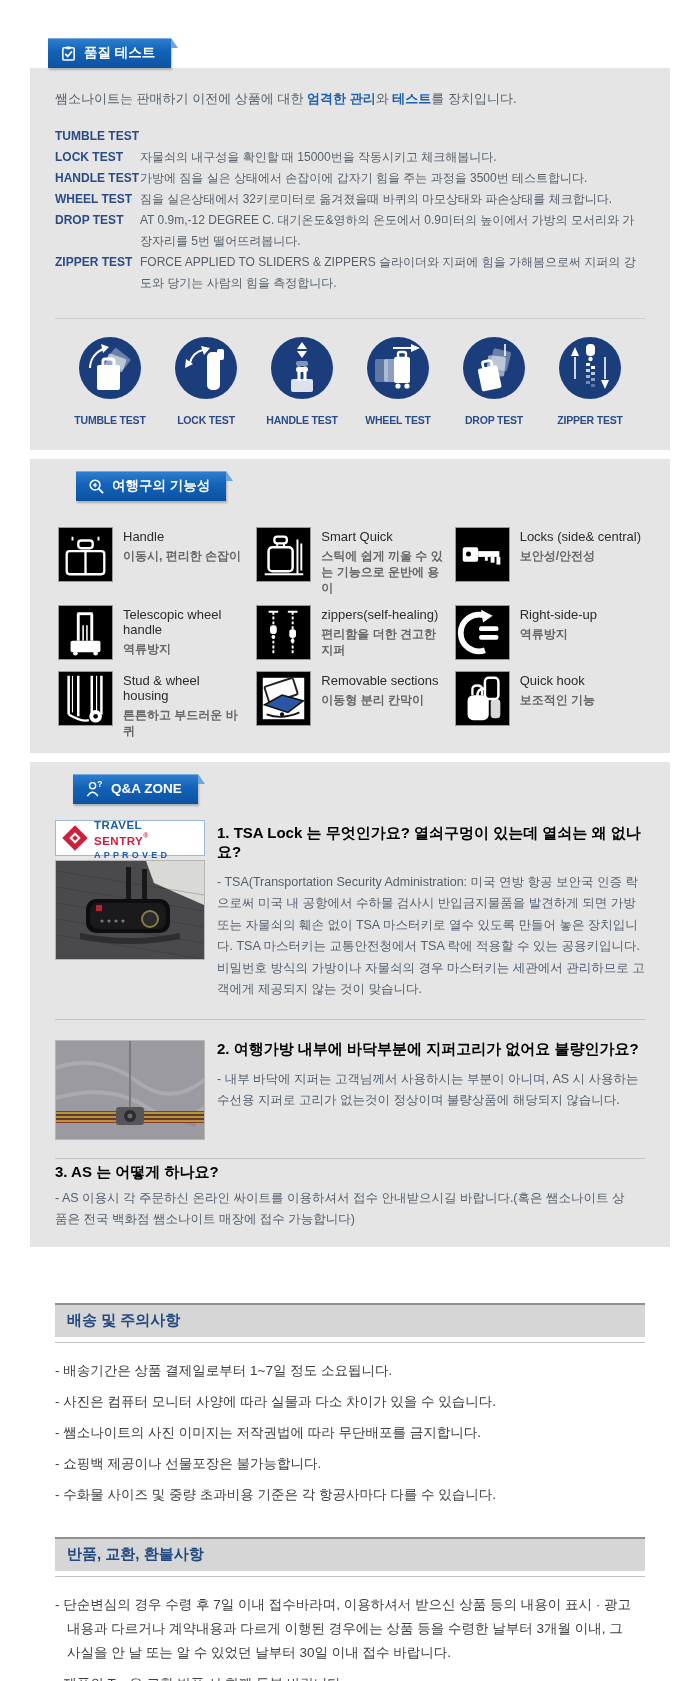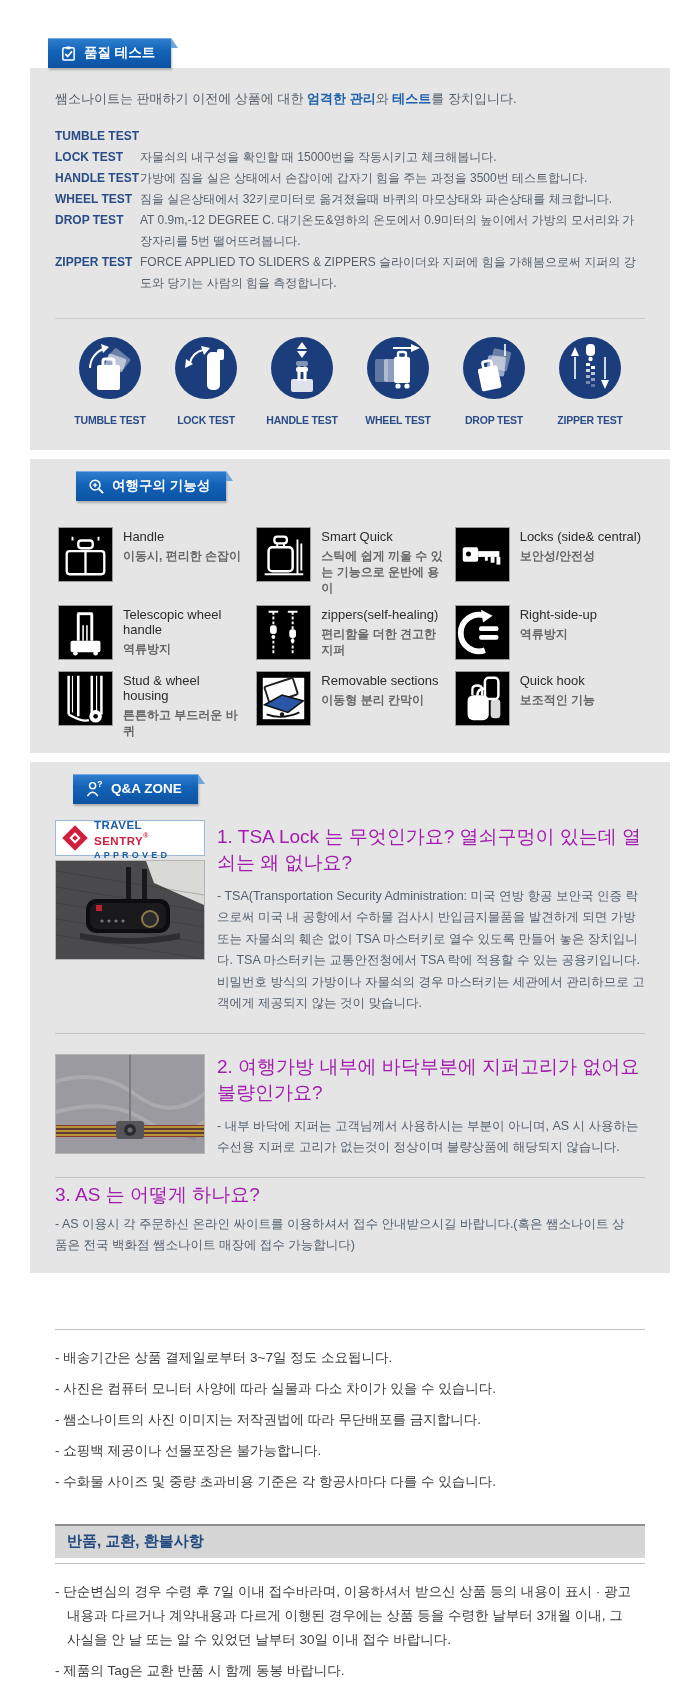--- a/index.html
+++ b/index.html
@@ -39,21 +39,21 @@
   .fico{flex:0 0 55px;width:55px;height:55px;background:#000;border:1px solid #9a9a9a;box-sizing:border-box;}
   .fico svg{display:block;}
   .ftitle{font-size:13px;color:#2b2b2b;margin-top:2px;}
   .fdesc{font-size:12px;color:#666;margin-top:4px;line-height:1.35;font-weight:bold;}
 
   
   .block3{padding-top:12px;padding-bottom:16px;}
   .qrow{display:flex;gap:12px;margin-top:16px;}
   .qleft{flex:0 0 150px;width:150px;}
   .qright{flex:1;}
-  .qtitle{font-size:19px;font-weight:normal;color:#a21caf;margin:4px 0 10px 0;}
+  .qtitle{font-size:15px;font-weight:bold;color:#000000;margin:4px 0 10px 0;}
   .qanswer{font-size:12.5px;color:#525f6e;line-height:1.72;}
   .qdivider{border:0;border-top:1px solid #c3c3c3;margin:18px 0 0 0;}
   .ts-logo{display:flex;align-items:center;background:#fff;border:1px solid #9db8d8;height:36px;padding:0 4px 0 4px;box-sizing:border-box;}
   .ts-diamond{position:relative;width:26px;height:26px;margin:0 6px 0 2px;flex:0 0 26px;}
   .ts-diamond .d1{position:absolute;left:4px;top:4px;width:18px;height:18px;background:#d01f3c;transform:rotate(45deg);}
   .ts-diamond .d2{position:absolute;left:9px;top:9px;width:8px;height:8px;border:2px solid #fff;box-sizing:border-box;transform:rotate(45deg);}
   .ts-text{line-height:1;}
   .ts-line1{font-size:11.5px;font-weight:bold;letter-spacing:.5px;}
   .ts-travel{color:#1d5fa6;}
   .ts-sentry{color:#d01f3c;}
@@ -479,23 +479,24 @@
 
     
     <div class="q3wrap">
       <div class="qtitle">3. AS 는 어떻게 하나요?</div>
       <div class="qanswer" style="max-width:580px">- AS 이용시 각 주문하신 온라인 싸이트를 이용하셔서 접수 안내받으시길 바랍니다.(혹은 쌤소나이트 상품은 전국 백화점 쌤소나이트 매장에 접수 가능합니다)</div>
     </div>
   </div>
 
   
   <div class="psection sec-shipping">
+    <div class="phead">배송 및 주의사항</div>
     <hr class="phead-line">
     <div class="plist">
-      <div class="item">- 배송기간은 상품 결제일로부터 3~7일 정도 소요됩니다.</div>
+      <div class="item">- 배송기간은 상품 결제일로부터 1~7일 정도 소요됩니다.</div>
       <div class="item">- 사진은 컴퓨터 모니터 사양에 따라 실물과 다소 차이가 있을 수 있습니다.</div>
       <div class="item">- 쌤소나이트의 사진 이미지는 저작권법에 따라 무단배포를 금지합니다.</div>
       <div class="item">- 쇼핑백 제공이나 선물포장은 불가능합니다.</div>
       <div class="item">- 수화물 사이즈 및 중량 초과비용 기준은 각 항공사마다 다를 수 있습니다.</div>
     </div>
   </div>
 
   
   <div class="psection sec-returns">
     <div class="phead">반품, 교환, 환불사항</div>

